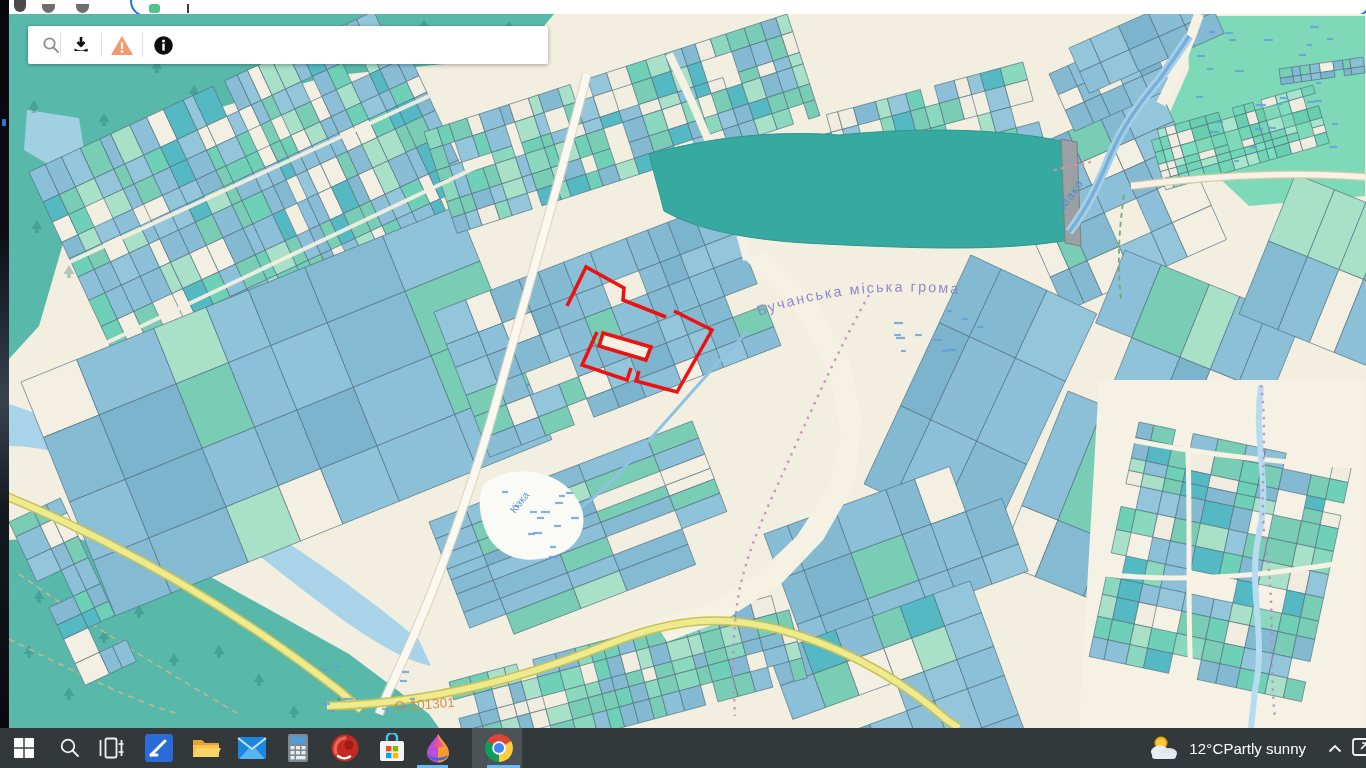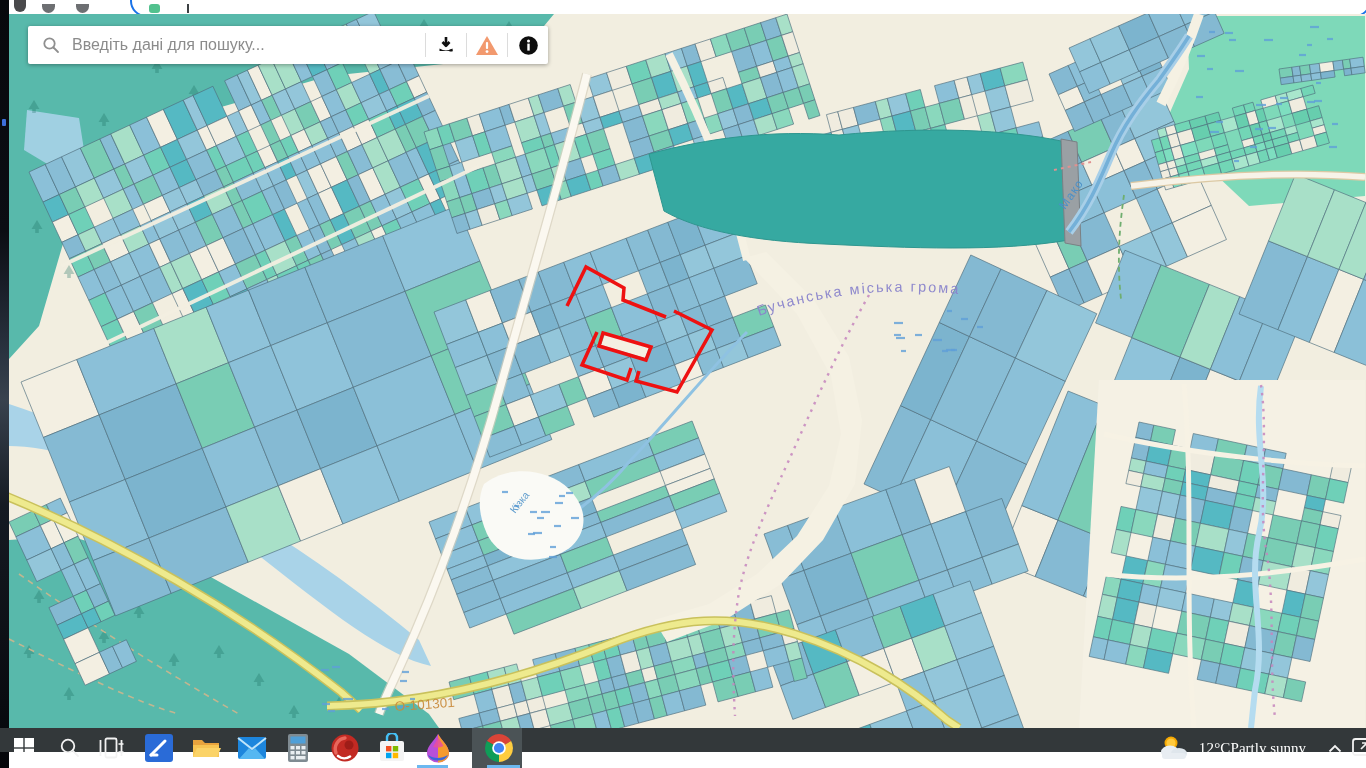--- a/index.html
+++ b/index.html
@@ -27,21 +27,21 @@
   #search-panel{position:absolute;left:28px;top:26px;width:520px;height:38px;background:#fff;
     border-radius:2px;box-shadow:0 1px 4px rgba(0,0,0,.35);display:flex;align-items:center;z-index:5;}
   #search-panel .mag{margin-left:14px;flex:0 0 auto;}
   #search-input{flex:1 1 auto;border:none;outline:none;font-size:16px;color:#333;margin-left:10px;
     font-family:"Liberation Sans",sans-serif;background:transparent;}
   #search-input::placeholder{color:#8b8b8b;}
   .sp-sep{width:1px;height:24px;background:#dcdcdc;flex:0 0 auto;}
   .sp-btn{width:40px;height:36px;display:flex;align-items:center;justify-content:center;cursor:pointer;flex:0 0 auto;}
 
   
-  #taskbar{position:absolute;left:0;top:728px;width:1366px;height:24px;background:#33383a;z-index:6;font-family:Liberation Serif, serif;}
+  #taskbar{position:absolute;left:0;top:728px;width:1366px;height:40px;background:#33383a;z-index:6;}
   .tb-tile{position:absolute;top:0;width:44px;height:40px;display:flex;align-items:center;justify-content:center;}
   #chrome-active-bg{position:absolute;left:472px;top:0;width:50px;height:40px;background:#4b5356;}
   .run-underline{position:absolute;top:37px;height:3px;background:#6cb8f0;}
   #tb-right{position:absolute;right:0;top:0;height:40px;display:flex;align-items:center;color:#fff;font-size:15px;}
   #weather-text{margin-left:8px;letter-spacing:.2px;}
   #weather-cond{}
   #tray-chevron{margin-left:22px;margin-right:10px;display:flex;align-items:center;}
   #edge-tray-icon{width:20px;height:22px;position:relative;margin-right:-6px;}
 </style>
 </head>
@@ -1196,21 +1196,20 @@
         <text x="1056" y="196" transform="rotate(-55 1056 196)" font-size="12" font-family="Liberation Sans, sans-serif" fill="#4a90c8" letter-spacing="1">Мако</text>
         <text x="506" y="500" transform="rotate(-52 506 500)" font-size="10.5" font-family="Liberation Sans, sans-serif" fill="#4a90c8" opacity=".85">Кізка</text>
       </svg>
   </div>
 
   <div id="search-panel">
     <svg class="mag" width="18" height="18" viewBox="0 0 18 18">
       <circle cx="7.5" cy="7.5" r="5.2" fill="none" stroke="#8f8f8f" stroke-width="1.8"></circle>
       <line x1="11.5" y1="11.5" x2="16" y2="16" stroke="#8f8f8f" stroke-width="1.8" stroke-linecap="round"></line>
     </svg>
-    <input id="search-input" type="text" placeholder="Введіть дані для пошуку..." style="">
     <div class="sp-sep"></div>
     <div class="sp-btn">
       <svg width="20" height="20" viewBox="0 0 20 20">
         <path d="M10 2 v8 M6.5 7 L10 10.8 L13.5 7" fill="none" stroke="#111" stroke-width="2.6" stroke-linejoin="round"></path>
         <path d="M3.5 13.5 q6.5 4 13 0 l0 2.5 l-13 0 z" fill="#111"></path>
         <rect x="13.5" y="14.5" width="3" height="2" fill="#111"></rect>
       </svg>
     </div>
     <div class="sp-sep"></div>
     <div class="sp-btn">

